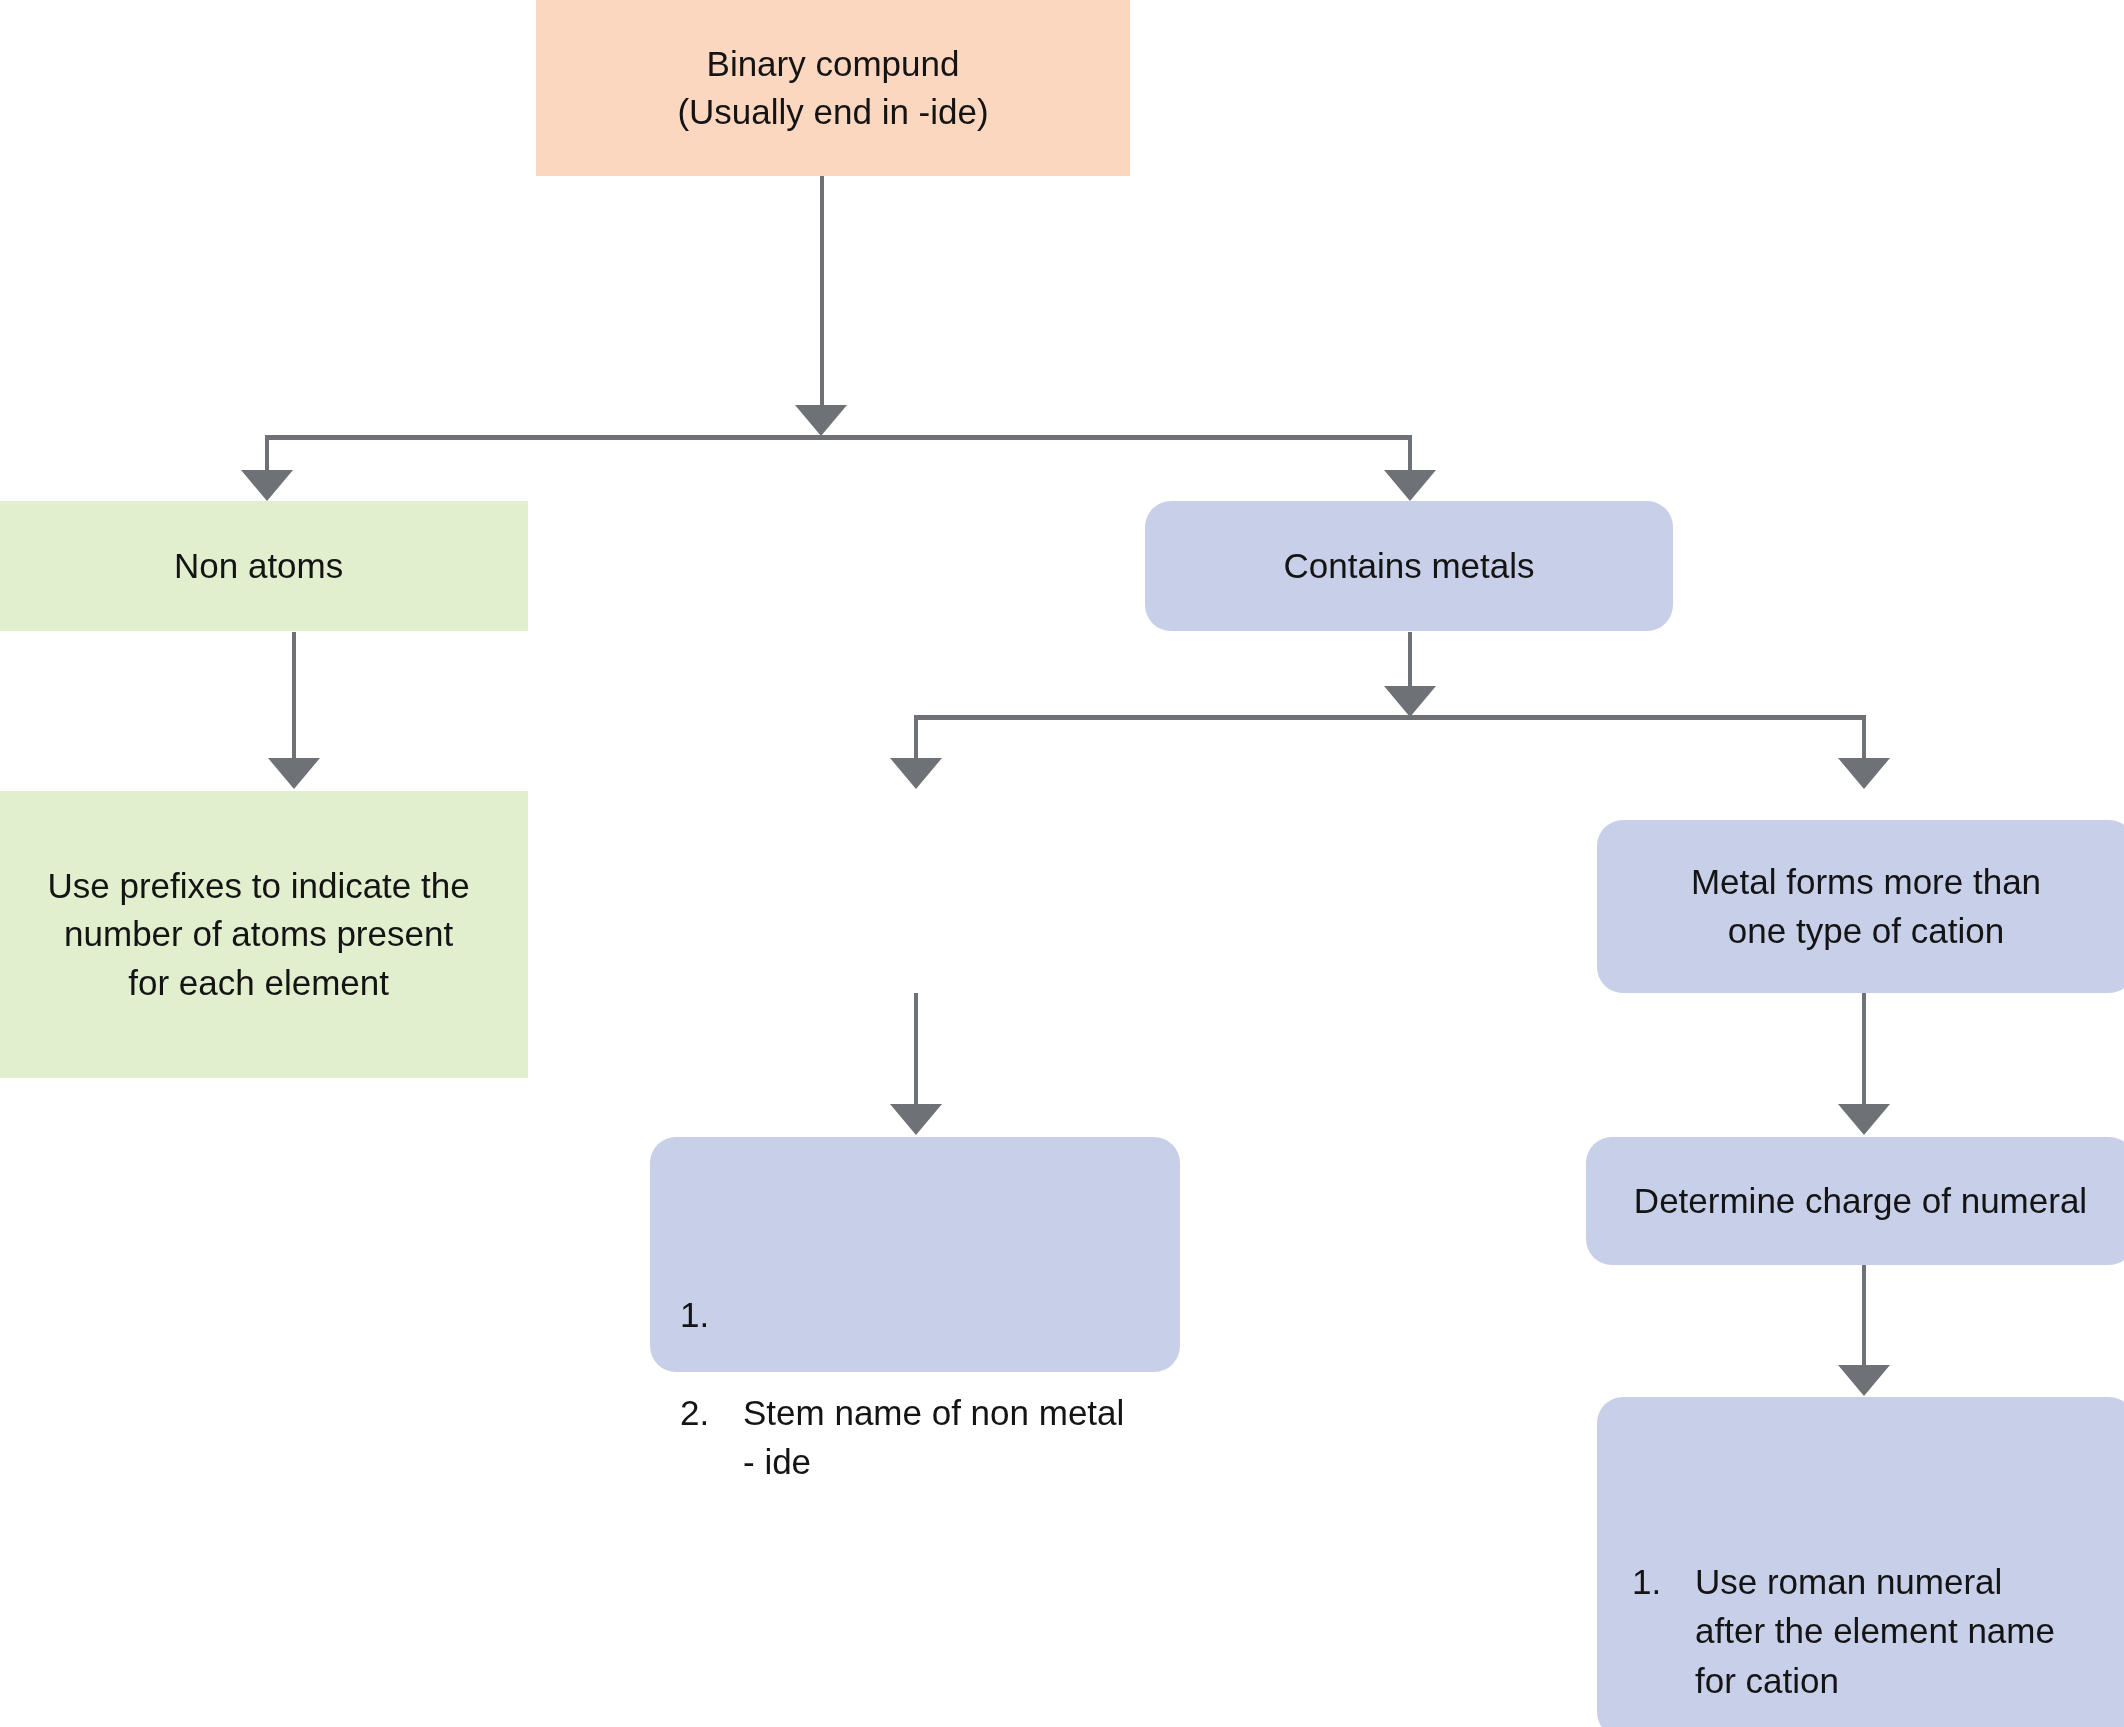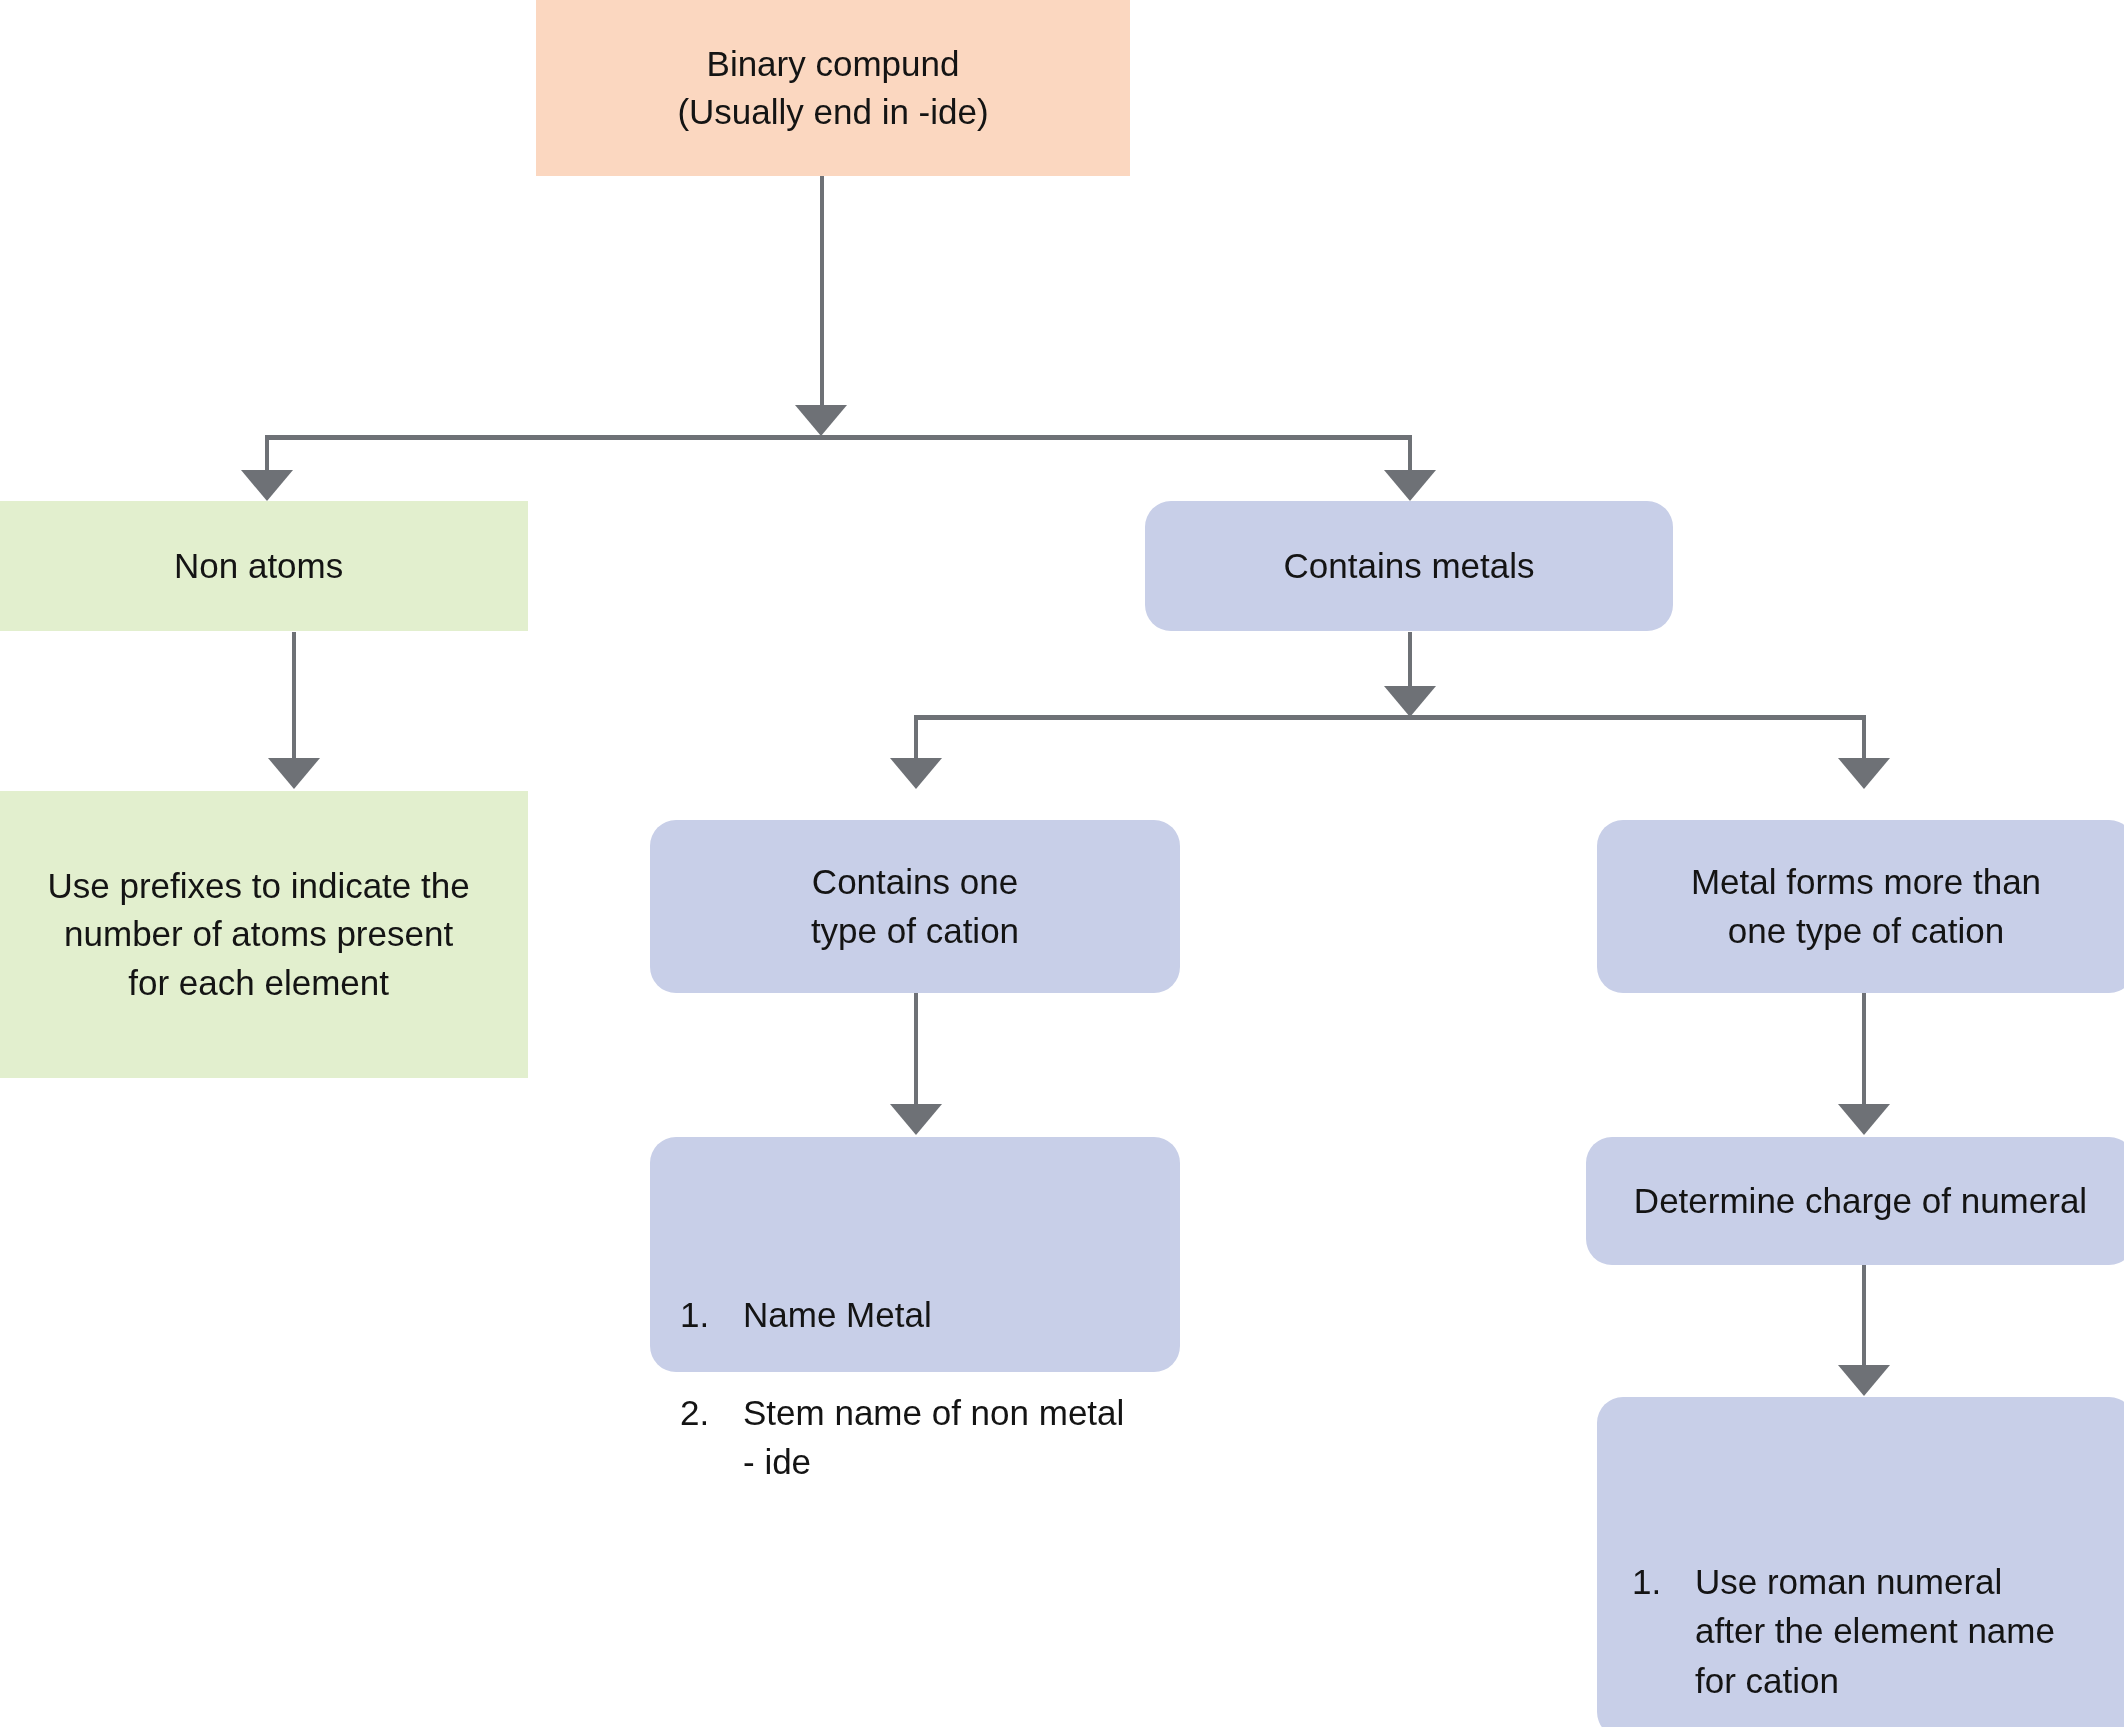--- a/index.html
+++ b/index.html
@@ -128,35 +128,30 @@
   <div class="node blue" style="left:1145px; top:501px; width:528px; height:130px;">
     <span>Contains metals</span>
   </div>
 
   <div class="node green" style="left:-10.4px; top:791px; width:538px; height:287px;">
     <span>Use prefixes to indicate the
 number of atoms present
 for each element</span>
   </div>
 
-  <div class="node blue" style="left:650px; top:820px; width:530px; height:173px;">
-    <span>Contains one
-type of cation</span>
-  </div>
 
   <div class="node blue" style="left:1597px; top:820px; width:538px; height:173px;">
     <span>Metal forms more than
 one type of cation</span>
   </div>
 
   <div class="node blue listnode" style="left:650px; top:1137px; width:530px; height:235px;">
     <ol class="olist" style="padding:56px 17.4px 0 30px;">
       <li>
         <span class="marker">1.</span>
-        <span class="itemtext">Name Metal</span>
       </li>
       <li>
         <span class="marker">2.</span>
         <span class="itemtext">Stem name of non metal
 - ide</span>
       </li>
     </ol>
   </div>
 
   <div class="node blue" style="left:1586px; top:1137px; width:549px; height:128px;">

